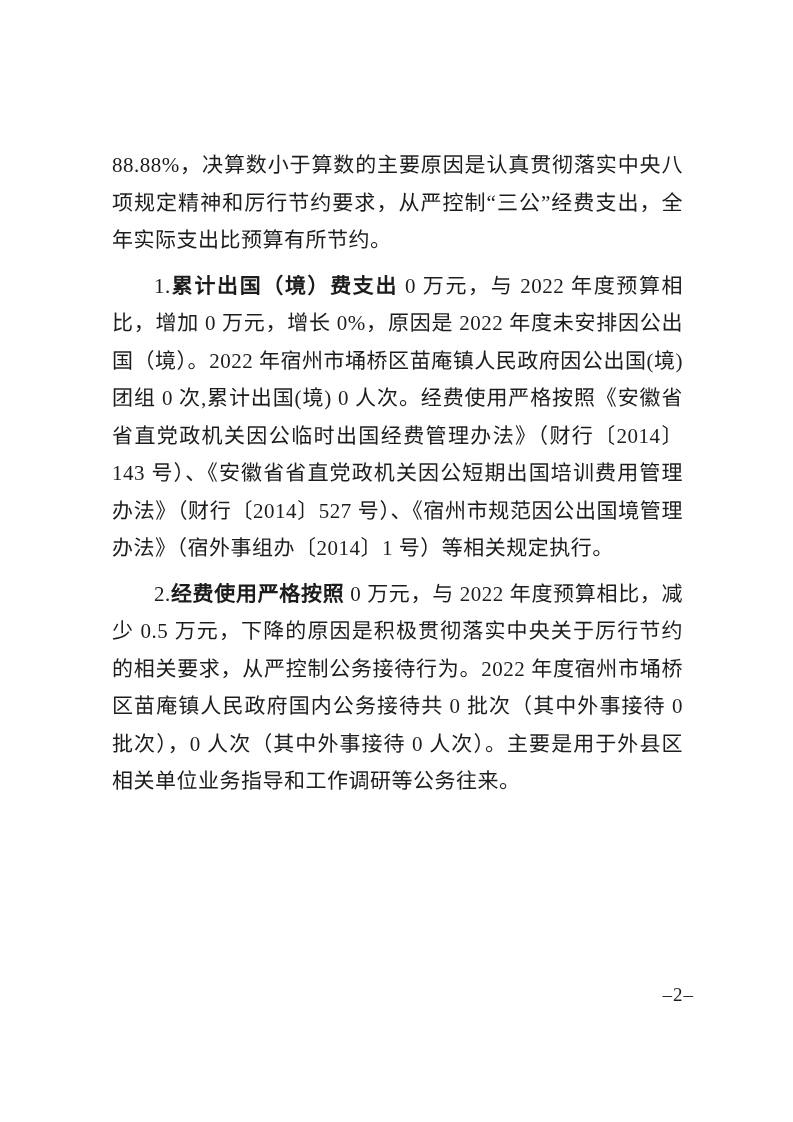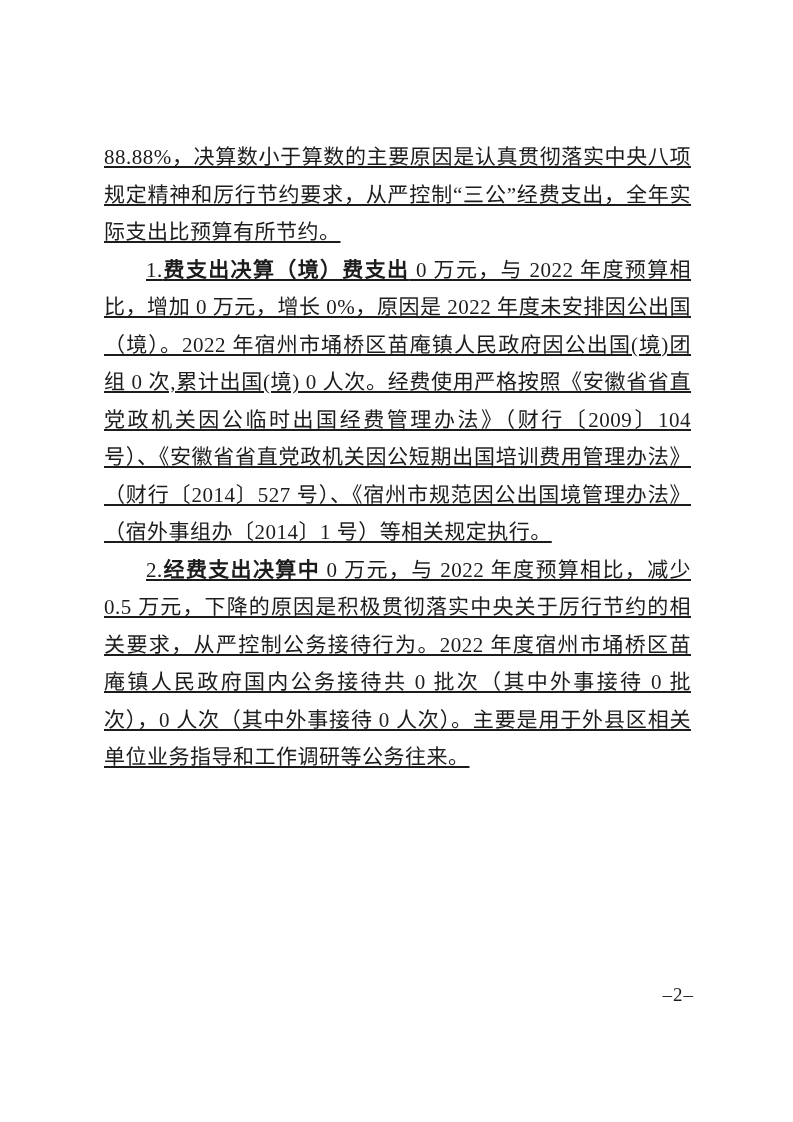--- a/index.html
+++ b/index.html
@@ -22,23 +22,22 @@
     left: 104px;
     right: 102px;
     top: 139px;
     font-size: 21px;
     line-height: 37.5px;
     text-align: justify;
     text-justify: inter-ideograph;
     letter-spacing: 0.5px;
   }
   .para {
-    margin: 0;
+    margin: 8px;
     padding: 0;
-    text-decoration: underline;
   }
   .indent {
     text-indent: 2em;
   }
   .b {
     font-weight: bold;
   }
   .page-number {
     position: absolute;
     top: 984px;
@@ -51,20 +50,20 @@
 </head>
 <body>
 
 <div class="page">
   <div class="content">
 
     <p class="para"><span>88.88%，决算数小于算数的主要原因是认真贯彻落实中央八项规定精神和厉行节约要求，从严控制“三公”经费支出，全年实际支出比预算有所节约。</span></p>
 
 
 
-    <p class="para indent"><span>1.</span><span class="b">费支出决算（境）费支出</span><span> 0 万元，与 2022 年度预算相比，增加 0 万元，增长 0%，原因是 2022 年度未安排因公出国（境）。2022 年宿州市埇桥区苗庵镇人民政府因公出国(境)团组 0 次,累计出国(境) 0 人次。经费使用严格按照《安徽省省直党政机关因公临时出国经费管理办法》（财行〔2009〕104 号）、《安徽省省直党政机关因公短期出国培训费用管理办法》（财行〔2014〕527 号）、《宿州市规范因公出国境管理办法》（宿外事组办〔2014〕1 号）等相关规定执行。</span></p>
+    <p class="para indent"><span>1.</span><span class="b">累计出国（境）费支出</span><span> 0 万元，与 2022 年度预算相比，增加 0 万元，增长 0%，原因是 2022 年度未安排因公出国（境）。2022 年宿州市埇桥区苗庵镇人民政府因公出国(境)团组 0 次,累计出国(境) 0 人次。经费使用严格按照《安徽省省直党政机关因公临时出国经费管理办法》（财行〔2014〕143 号）、《安徽省省直党政机关因公短期出国培训费用管理办法》（财行〔2014〕527 号）、《宿州市规范因公出国境管理办法》（宿外事组办〔2014〕1 号）等相关规定执行。</span></p>
 
-    <p class="para indent"><span>2.</span><span class="b">经费支出决算中</span><span> 0 万元，与 2022 年度预算相比，减少 0.5 万元，下降的原因是积极贯彻落实中央关于厉行节约的相关要求，从严控制公务接待行为。2022 年度宿州市埇桥区苗庵镇人民政府国内公务接待共 0 批次（其中外事接待 0 批次），0 人次（其中外事接待 0 人次）。主要是用于外县区相关单位业务指导和工作调研等公务往来。</span></p>
+    <p class="para indent"><span>2.</span><span class="b">经费使用严格按照</span><span> 0 万元，与 2022 年度预算相比，减少 0.5 万元，下降的原因是积极贯彻落实中央关于厉行节约的相关要求，从严控制公务接待行为。2022 年度宿州市埇桥区苗庵镇人民政府国内公务接待共 0 批次（其中外事接待 0 批次），0 人次（其中外事接待 0 人次）。主要是用于外县区相关单位业务指导和工作调研等公务往来。</span></p>
 
   </div>
 
   <div class="page-number">–2–</div>
 </div>
 
 </body></html>

